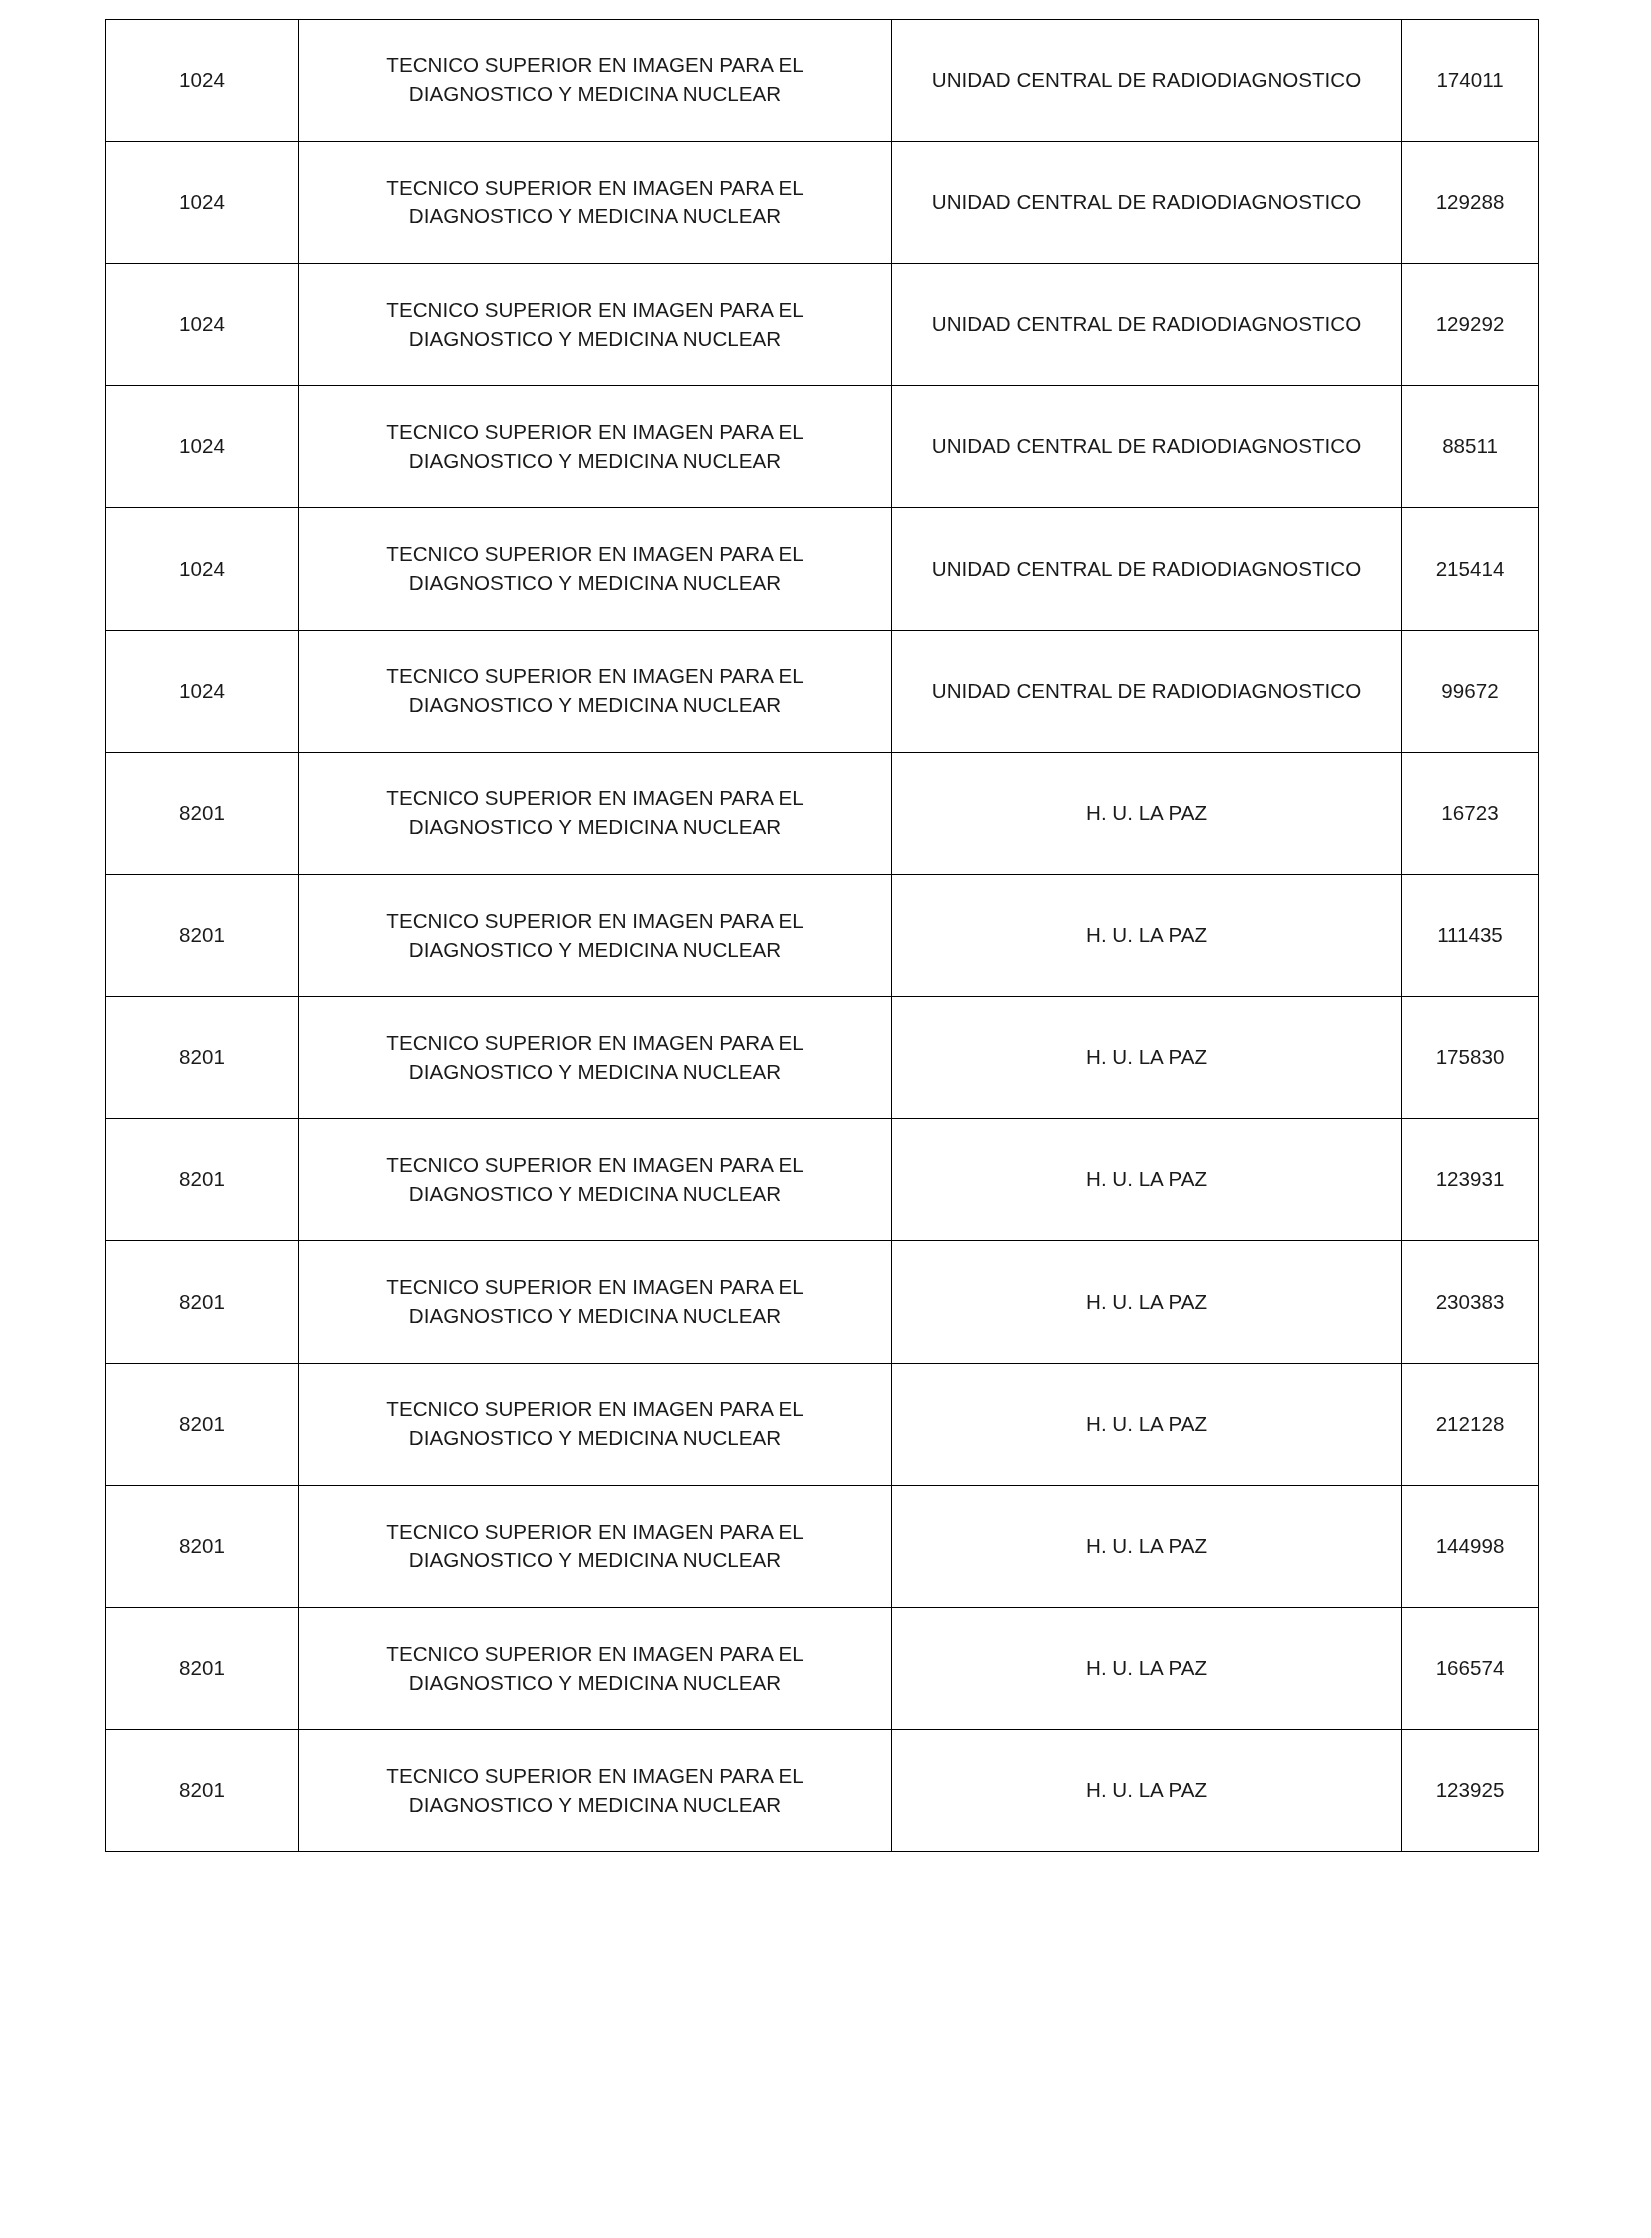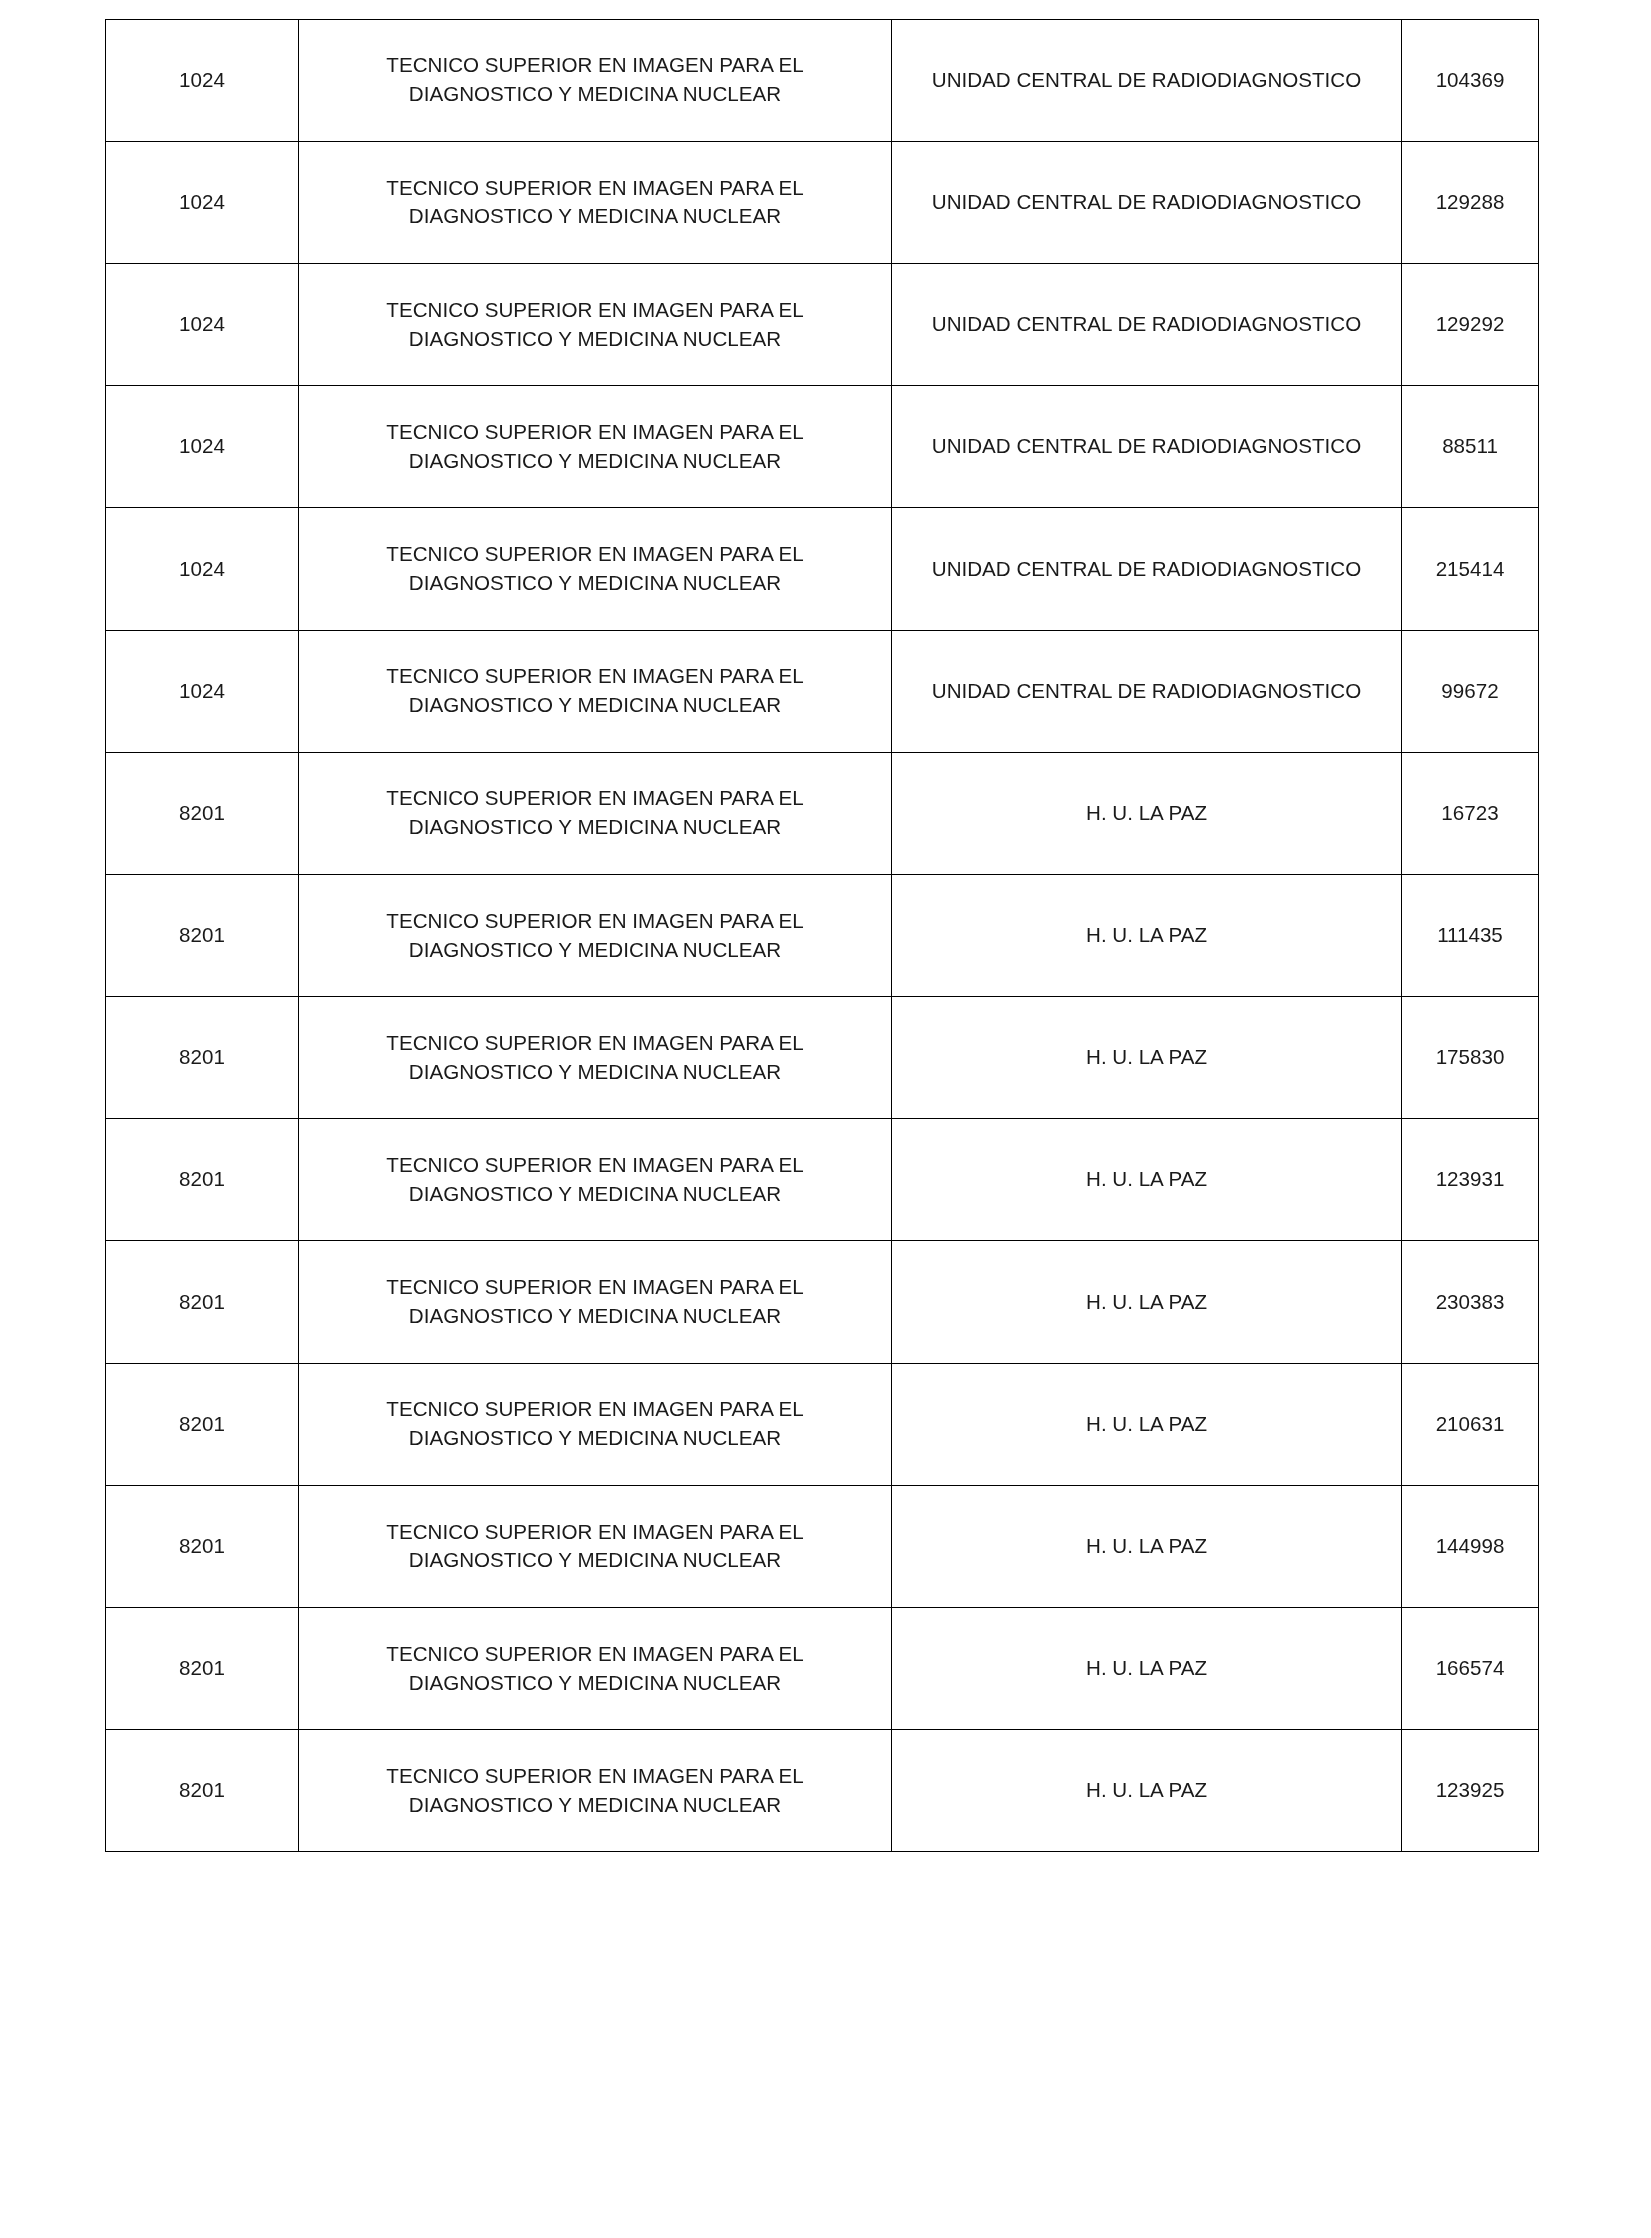--- a/index.html
+++ b/index.html
@@ -56,21 +56,21 @@
       <col class="c-code">
       <col class="c-title">
       <col class="c-unit">
       <col class="c-number">
     </colgroup>
     <tbody>
         <tr>
           <td>1024</td>
           <td>TECNICO SUPERIOR EN IMAGEN PARA EL DIAGNOSTICO Y MEDICINA NUCLEAR</td>
           <td>UNIDAD CENTRAL DE RADIODIAGNOSTICO</td>
-          <td>104369</td>
+          <td>174011</td>
         </tr>
         <tr>
           <td>1024</td>
           <td>TECNICO SUPERIOR EN IMAGEN PARA EL DIAGNOSTICO Y MEDICINA NUCLEAR</td>
           <td>UNIDAD CENTRAL DE RADIODIAGNOSTICO</td>
           <td>129288</td>
         </tr>
         <tr>
           <td>1024</td>
           <td>TECNICO SUPERIOR EN IMAGEN PARA EL DIAGNOSTICO Y MEDICINA NUCLEAR</td>
@@ -122,21 +122,21 @@
         <tr>
           <td>8201</td>
           <td>TECNICO SUPERIOR EN IMAGEN PARA EL DIAGNOSTICO Y MEDICINA NUCLEAR</td>
           <td>H. U. LA PAZ</td>
           <td>230383</td>
         </tr>
         <tr>
           <td>8201</td>
           <td>TECNICO SUPERIOR EN IMAGEN PARA EL DIAGNOSTICO Y MEDICINA NUCLEAR</td>
           <td>H. U. LA PAZ</td>
-          <td>210631</td>
+          <td>212128</td>
         </tr>
         <tr>
           <td>8201</td>
           <td>TECNICO SUPERIOR EN IMAGEN PARA EL DIAGNOSTICO Y MEDICINA NUCLEAR</td>
           <td>H. U. LA PAZ</td>
           <td>144998</td>
         </tr>
         <tr>
           <td>8201</td>
           <td>TECNICO SUPERIOR EN IMAGEN PARA EL DIAGNOSTICO Y MEDICINA NUCLEAR</td>

